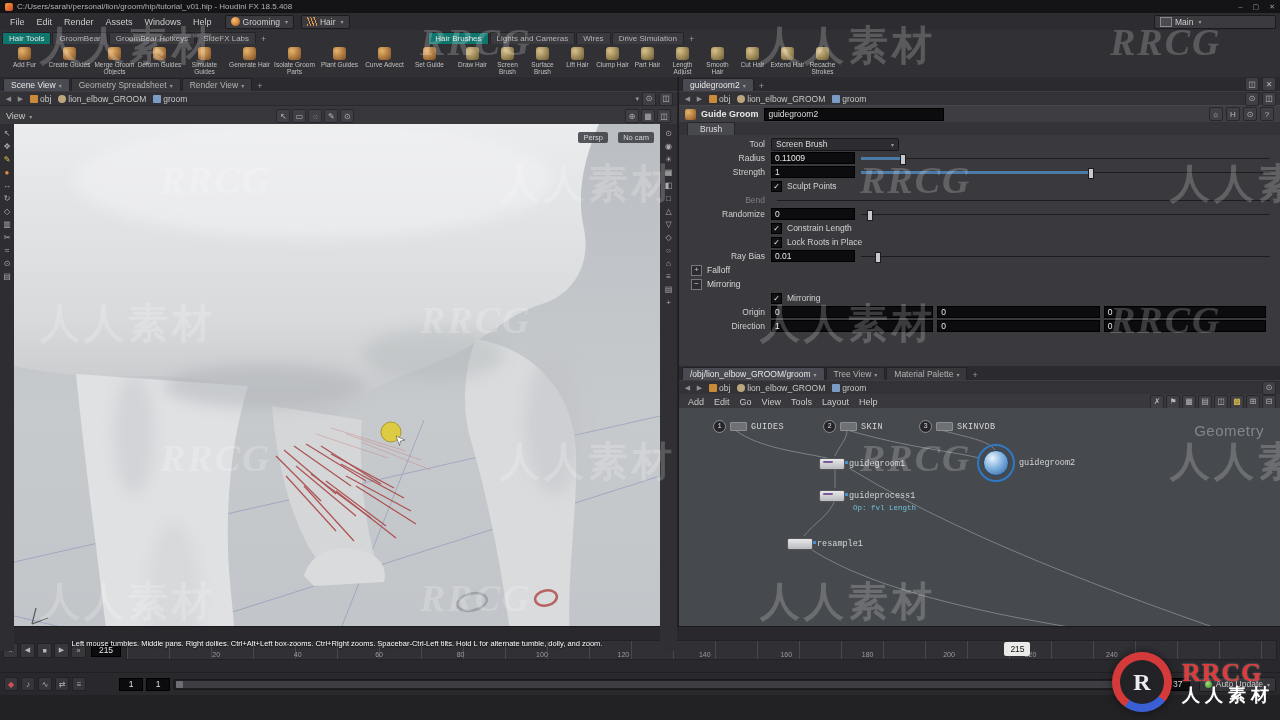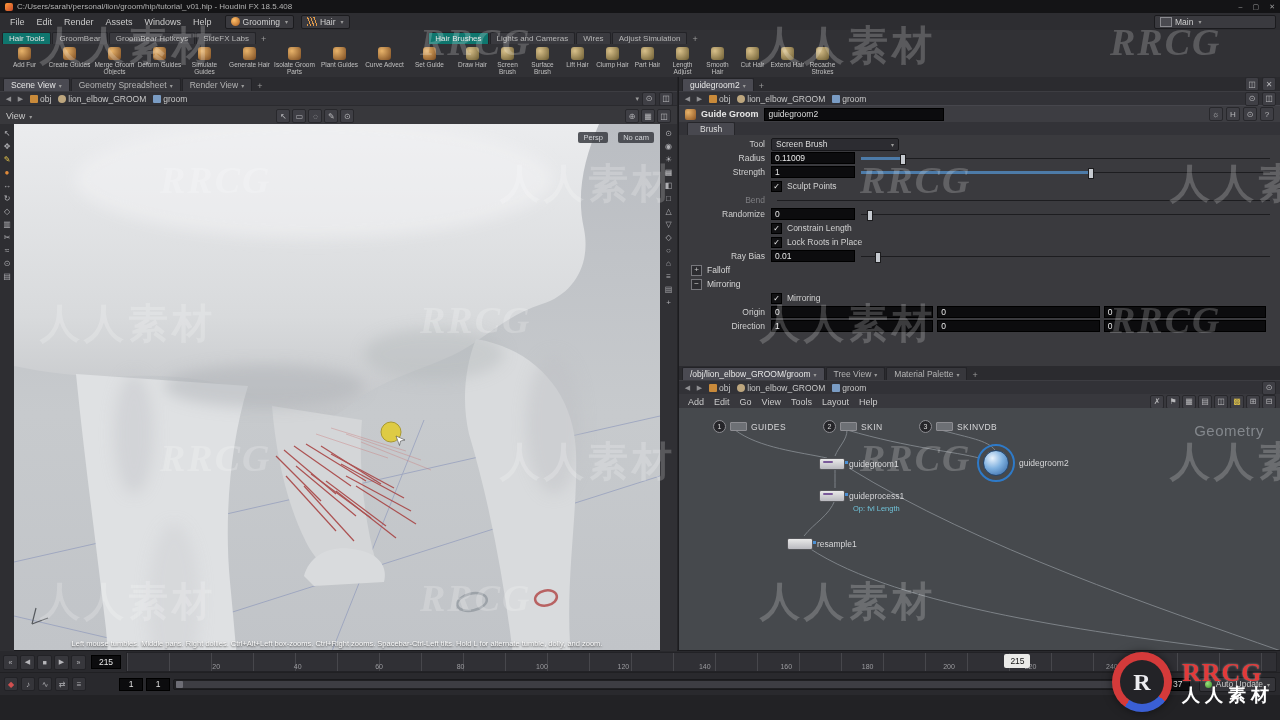--- a/index.html
+++ b/index.html
@@ -90,33 +90,33 @@
   .tri{flex:1;margin-right:4px;}
   
   #npane{position:absolute;left:0;top:289px;right:0;bottom:0;background:#bef264;}
   .nmenu{height:15px;background:#38383d;display:flex;align-items:center;gap:1px;padding:0 4px;border-bottom:1px solid #2c2c30;}
   .mi{font-size:9px;color:#cacaca;padding:1px 5px;}
   .nicons{margin-left:auto;display:flex;gap:2px;}
   .ni.y{color:#e6c84a;}
   #ncanvas{position:absolute;left:0;top:42px;right:0;bottom:0;background:#46494d;overflow:hidden;}
   #ncanvas svg{position:absolute;left:0;top:0;}
   .ctx{position:absolute;top:14px;right:16px;font-size:15px;color:#83878c;letter-spacing:.5px;}
-  .nnode{position:absolute;display:flex;align-items:center;gap:4px;}
+  .nnode{position:absolute;display:flex;align-items:center;gap:4px;font-family:Liberation Mono, monospace;}
   .nbadge{width:11px;height:11px;border-radius:50%;background:#26262a;border:1px solid #8d8d92;color:#dadada;font-size:7px;line-height:11px;text-align:center;flex:none;}
   .nshape{width:24px;height:10px;background:linear-gradient(#e9e9e9,#b9b9bf);border:1px solid #55565a;border-radius:2px;position:relative;flex:none;}
   .nshape .fl{position:absolute;right:-4px;top:2px;width:3px;height:3px;background:#4a8fd4;}
   .nshape .br{position:absolute;left:3px;top:2px;width:10px;height:2px;background:#7a5a9a;border-radius:1px;}
   .nshape.null{width:15px;height:7px;background:#6d7075;border-color:#8d8d92;border-radius:1px;}
   .nlabel{font-size:8.5px;color:#d6d6d8;white-space:nowrap;}
   .nlabel.caps{letter-spacing:.4px;}
   .nsub{position:absolute;left:34px;top:14px;font-size:7.5px;color:#6fc2d8;white-space:nowrap;}
   .ring{width:34px;height:34px;border:2px solid #2e7ac8;border-radius:50%;display:flex;align-items:center;justify-content:center;flex:none;}
   .globe{width:24px;height:24px;border-radius:50%;background:radial-gradient(circle at 35% 30%,#eaf3fc,#7fb1e0 45%,#2d5f9e);border:1px solid #24466e;}
   
-  #playbar{position:absolute;left:0;right:0;bottom:47px;height:22px;background:#29292d;border-top:1px solid #1a1a1d;display:flex;align-items:center;gap:2px;padding:0 3px;}
+  #playbar{position:absolute;left:0;right:0;bottom:47px;height:22px;background:#29292d;border-top:1px solid #1a1a1d;display:flex;align-items:center;gap:2px;padding:12px 3px;}
   .tb{width:13px;height:13px;background:#37373c;border:1px solid #222226;border-radius:2px;color:#b6b6ba;font-size:7px;display:flex;align-items:center;justify-content:center;flex:none;}
   .ffield{width:28px;flex:none;background:#0c0c0e;border:1px solid #000;color:#e6e6e6;font-size:8.5px;height:12px;line-height:12px;text-align:center;margin:0 3px;}
   #ruler{position:relative;flex:1;height:18px;background:#303035;border:1px solid #222226;background-image:repeating-linear-gradient(90deg,#47474c 0,#47474c 1px,transparent 1px,transparent 42px);}
   .rlabels{position:absolute;left:6.9%;right:13.4%;bottom:1px;display:flex;justify-content:space-between;font-size:7px;color:#9b9b9f;}
   .rlabels span{width:20px;text-align:center;}
   #playhead{position:absolute;left:77.5%;top:1px;width:26px;margin-left:-13px;height:14px;background:#eaeae8;border-radius:2px;color:#141414;font-size:8.5px;line-height:14px;text-align:center;z-index:2;}
   #botbar{position:absolute;left:0;right:0;bottom:25px;height:22px;background:#29292d;border-top:1px solid #202023;display:flex;align-items:center;gap:3px;padding:0 4px;}
   .bi{width:12px;height:12px;font-size:8px;color:#b0b0b4;display:flex;align-items:center;justify-content:center;background:#35353a;border:1px solid #222226;border-radius:2px;flex:none;}
   .bi.r{color:#d05050;}
   .sfield{width:22px;flex:none;background:#0c0c0e;border:1px solid #000;color:#e0e0e0;font-size:8.5px;height:11px;line-height:11px;text-align:center;}
@@ -187,21 +187,21 @@
           <span class="stab">GroomBear Hotkeys</span>
           <span class="stab">SideFX Labs</span>
         </div>
       <span class="addtab">+</span>
       <span class="tabgap"></span>
       <div class="stabs l2">
 
       <span class="stab">Hair Brushes</span>
           <span class="stab">Lights and Cameras</span>
           <span class="stab">Wires</span>
-          <span class="stab">Adjust Simulation</span>
+          <span class="stab">Drive Simulation</span>
         </div>
       <span class="addtab">+</span>
     </div>
     <div class="shelftools">
       <div class="tgl" style="display:flex">
 
       <div class="tool">
           <span class="ticon"></span>
           <span class="tlabel">Add Fur</span>
         </div>

